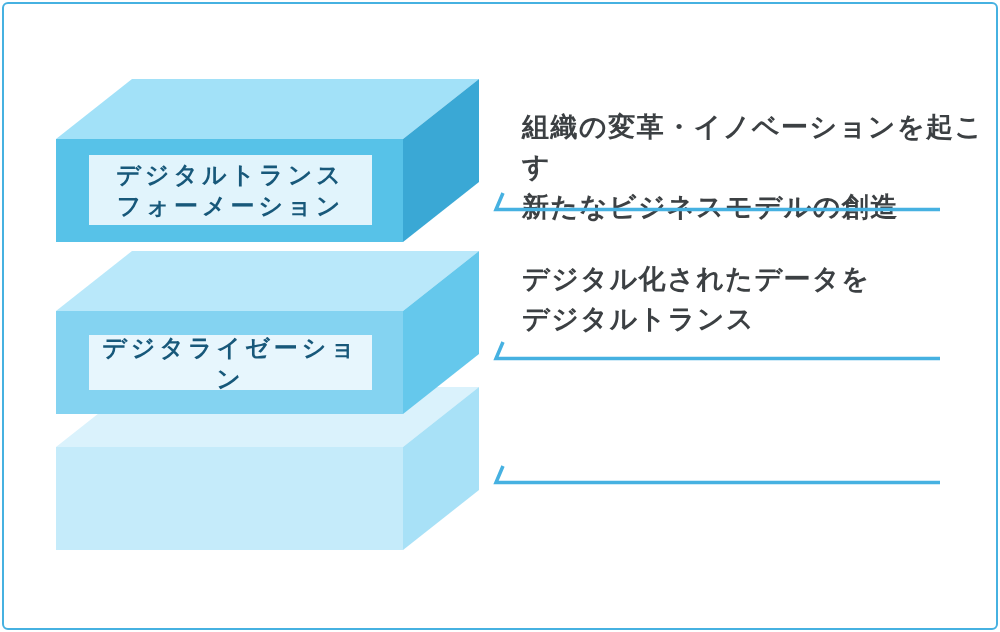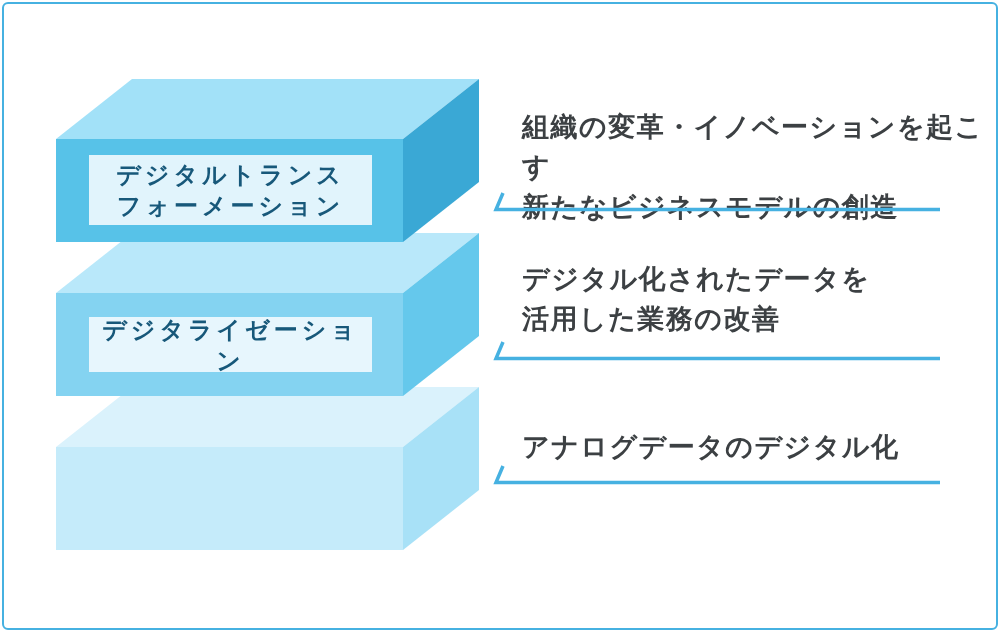--- a/index.html
+++ b/index.html
@@ -23,21 +23,21 @@
     pointer-events: none;
   }
   
   .layer-row {
     position: absolute;
     left: 56px;
     width: 423px;
     height: 163px;
   }
   .row-1 { top: 79px;  z-index: 3; }
-  .row-2 { top: 233px; z-index: 2; }
+  .row-2 { top: 251px; z-index: 2; }
   .row-3 { top: 387px; z-index: 1; }
   .box-svg {
     position: absolute;
     left: 0; top: 0;
     display: block;
     overflow: visible;
   }
   .layer-label {
     position: absolute;
     left: 33px;
@@ -115,23 +115,22 @@
     </svg>
   </div>
 
   <div class="desc-text desc-1" style="color: rgb(60, 64, 67);">組織の変革・イノベーションを起こす
 新たなビジネスモデルの創造</div>
   <svg class="underline-svg ul-1" viewBox="0 0 450 21">
     <polyline points="10,2 3,18.5 447,18.5" fill="none" stroke-width="3.5" stroke="#46b1e1"></polyline>
   </svg>
 
   <div class="desc-text desc-2" style="color: rgb(60, 64, 67);">デジタル化されたデータを
-活用した業務の改善</div>
+デジタルトランス</div>
   <svg class="underline-svg ul-2" viewBox="0 0 450 21">
     <polyline points="10,2 3,18.5 447,18.5" fill="none" stroke-width="3.5" stroke="#46b1e1"></polyline>
   </svg>
 
-  <div class="desc-text desc-3" style="color: rgb(60, 64, 67);">アナログデータのデジタル化</div>
   <svg class="underline-svg ul-3" viewBox="0 0 450 21">
     <polyline points="10,2 3,18.5 447,18.5" fill="none" stroke-width="3.5" stroke="#46b1e1"></polyline>
   </svg>
 
 </div>
 
 </body></html>

